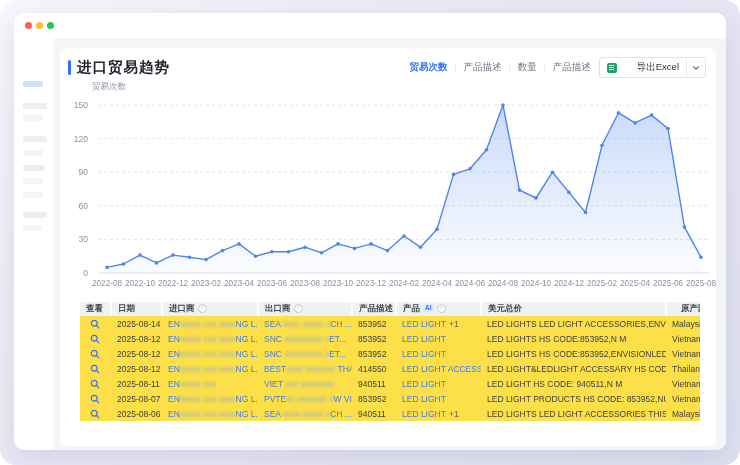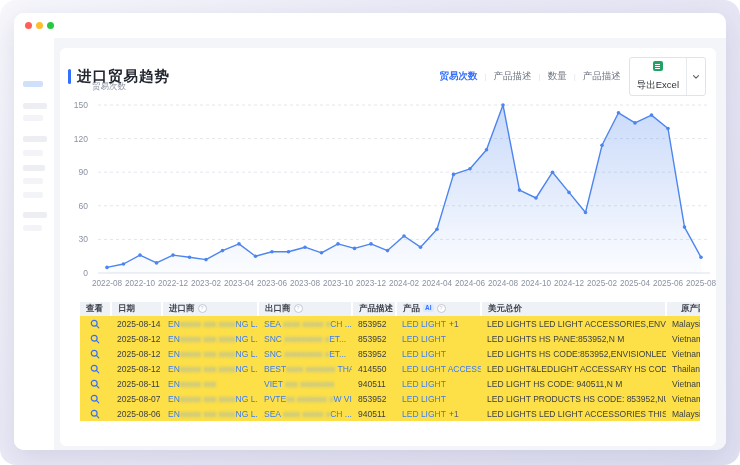--- a/index.html
+++ b/index.html
@@ -29,21 +29,21 @@
   .panel-head{display:flex;align-items:center;justify-content:space-between;padding:9px 10px 0 8px;}
   .title-wrap{display:flex;align-items:center;gap:6px;}
   .accent{width:3px;height:15px;background:#3370ff;border-radius:1.5px;}
   .panel-title{font-size:14.5px;font-weight:bold;color:#20252e;letter-spacing:1px;}
   .head-right{display:flex;align-items:center;gap:8px;}
   .metric-tabs{display:flex;align-items:center;gap:7px;font-size:9.5px;}
   .mtab{color:#6b7280;cursor:pointer;white-space:nowrap;}
   .mtab.active{color:#3370ff;font-weight:bold;}
   .tsep{color:#e1e4ea;font-size:8px;}
   .export-btn{display:flex;align-items:stretch;border:1px solid #e0e3e9;border-radius:3px;background:#fff;font-size:9.5px;color:#2c313a;overflow:hidden;}
-  .export-main{display:flex;align-items:center;gap:8px;padding:3px 7px;cursor:pointer;flex-direction:column;}
+  .export-main{display:flex;align-items:center;gap:20px;padding:3px 7px;cursor:pointer;}
   .excel-ico{width:10px;height:10px;border-radius:2px;background:#21a366;position:relative;}
   .excel-ico:after{content:"";position:absolute;left:2.5px;top:2.5px;width:5px;height:5px;
     background:
       linear-gradient(#fff,#fff) 0 0/5px 1px no-repeat,
       linear-gradient(#fff,#fff) 0 2px/5px 1px no-repeat,
       linear-gradient(#fff,#fff) 0 4px/5px 1px no-repeat;}
   .export-caret{display:flex;align-items:center;padding:0 5px;border-left:1px solid #e6e9ee;cursor:pointer;}
 
   .chart-label{position:absolute;left:32px;top:33px;font-size:8.5px;color:#8d95a3;}
   #trend-chart{position:absolute;left:0;top:44px;font-family:inherit;}
@@ -251,21 +251,21 @@
               <tr>
                 <td class="c-view"><span class="mag"><svg width="10" height="10" viewBox="0 0 10 10">
                       <circle cx="4.2" cy="4.2" r="2.9" fill="none" stroke="#3370ff" stroke-width="1.2"></circle>
                       <line x1="6.4" y1="6.4" x2="8.8" y2="8.8" stroke="#3370ff" stroke-width="1.2" stroke-linecap="round"></line>
                     </svg></span></td>
                 <td>2025-08-12</td>
                 <td><span class="lnk">EN<span class="blur">xxxxx xxx xxxx</span>NG L...</span></td>
                 <td><span class="lnk">SNC <span class="blur">xxxxxxxxx x</span>ET...</span></td>
                 <td>853952</td>
                 <td><span class="lnk">LED LIGHT</span></td>
-                <td>LED LIGHTS HS PANE:853952,N M</td>
+                <td>LED LIGHTS HS CODE:853952,N M</td>
                 <td>Vietnam</td>
               </tr>
               <tr>
                 <td class="c-view"><span class="mag"><svg width="10" height="10" viewBox="0 0 10 10">
                       <circle cx="4.2" cy="4.2" r="2.9" fill="none" stroke="#3370ff" stroke-width="1.2"></circle>
                       <line x1="6.4" y1="6.4" x2="8.8" y2="8.8" stroke="#3370ff" stroke-width="1.2" stroke-linecap="round"></line>
                     </svg></span></td>
                 <td>2025-08-12</td>
                 <td><span class="lnk">EN<span class="blur">xxxxx xxx xxxx</span>NG L...</span></td>
                 <td><span class="lnk">SNC <span class="blur">xxxxxxxxx x</span>ET...</span></td>

